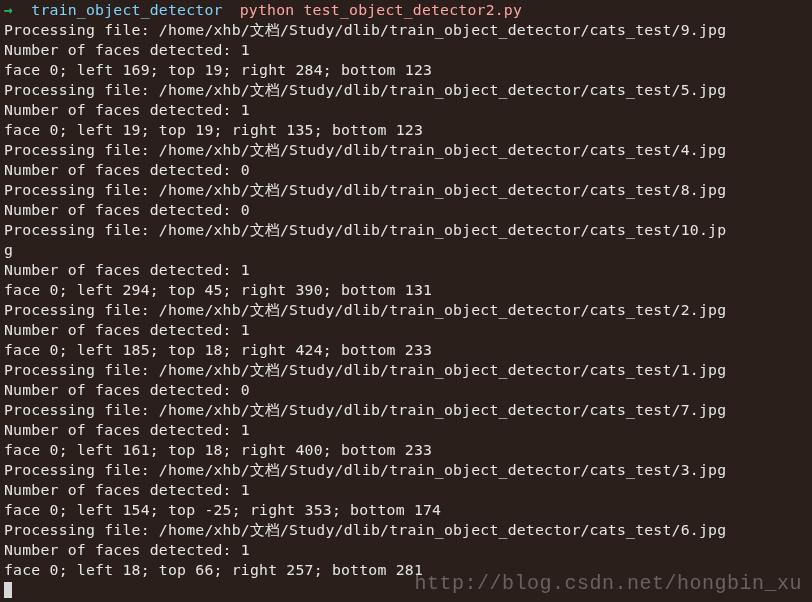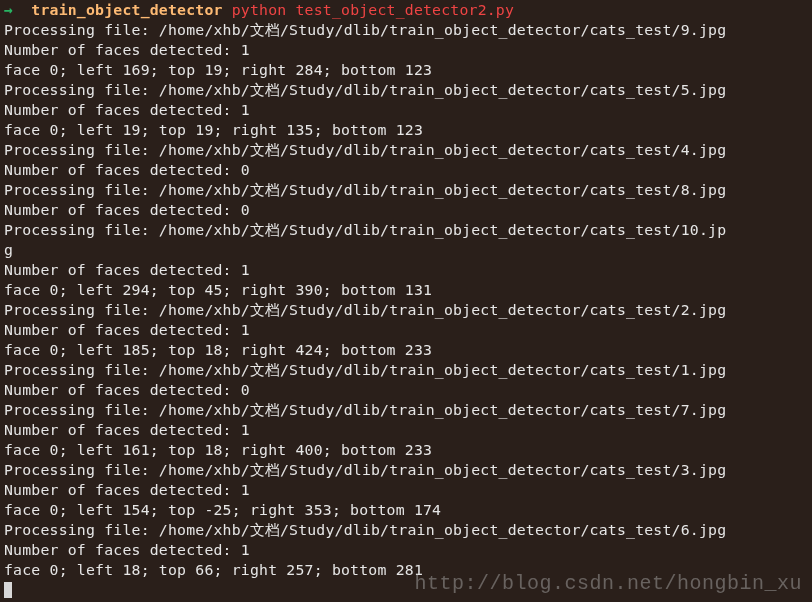--- a/index.html
+++ b/index.html
@@ -11,22 +11,22 @@
     font-size: 14.8px;
     line-height: 20px;
     color: #e6e6e6;
     padding: 0 4px;
     overflow: hidden;
     position: relative;
     letter-spacing: 0.2px;
   }
   .term        { white-space: pre; }
   .prompt-arr  { color: #28b463; font-weight: bold; }
-  .dirname     { color: #fdba74; font-weight: bold; }
-  .command     { color: #ef4444; }
+  .dirname     { color: #7dd3fc; font-weight: normal; }
+  .command     { color: #fca5a5; margin-left: 8px; }
   .cursor {
     display: inline-block;
     width: 8px;
     height: 16px;
     background: #d8d8d8;
     vertical-align: text-bottom;
   }
   .watermark {
     position: absolute;
     right: 10px;

